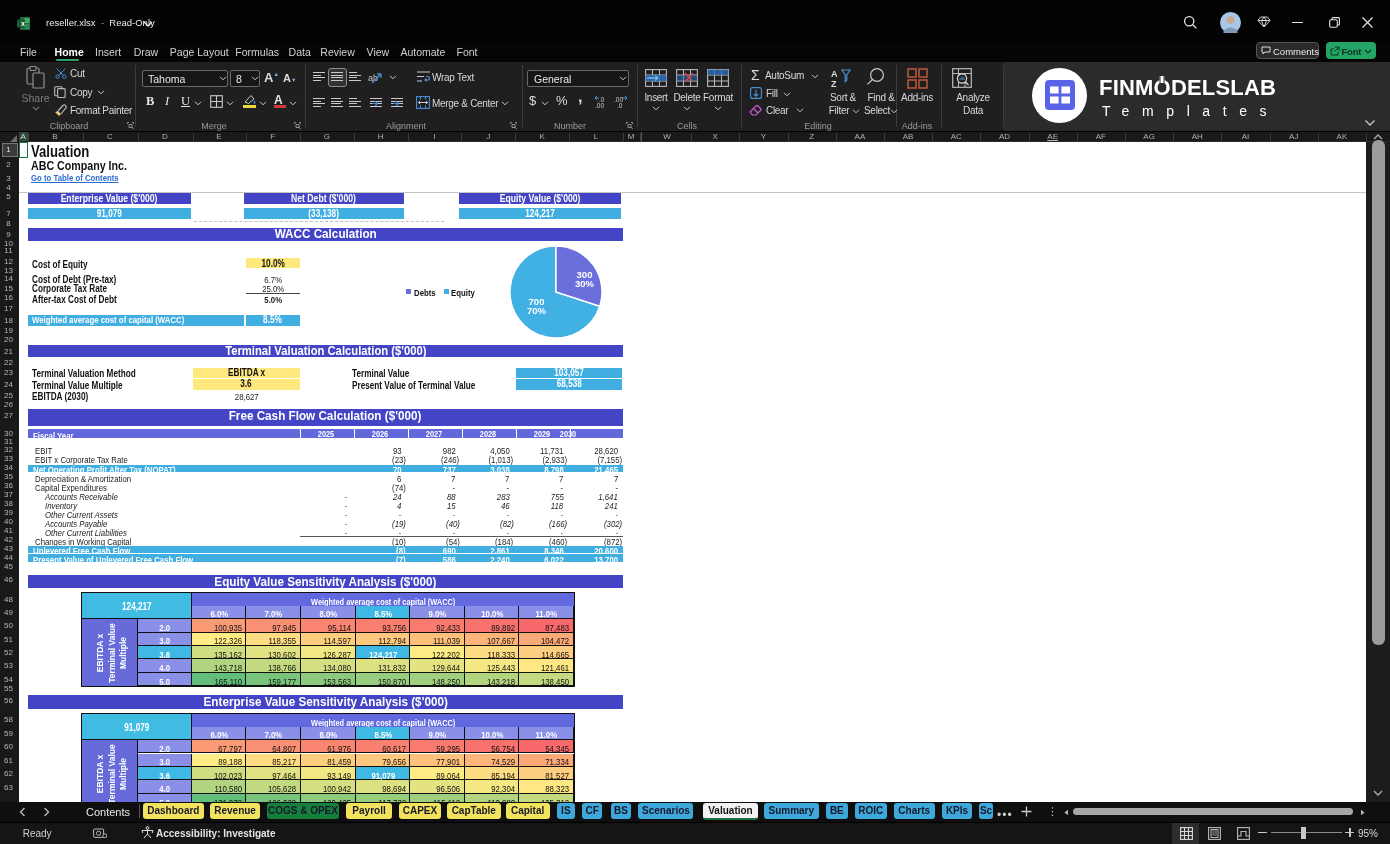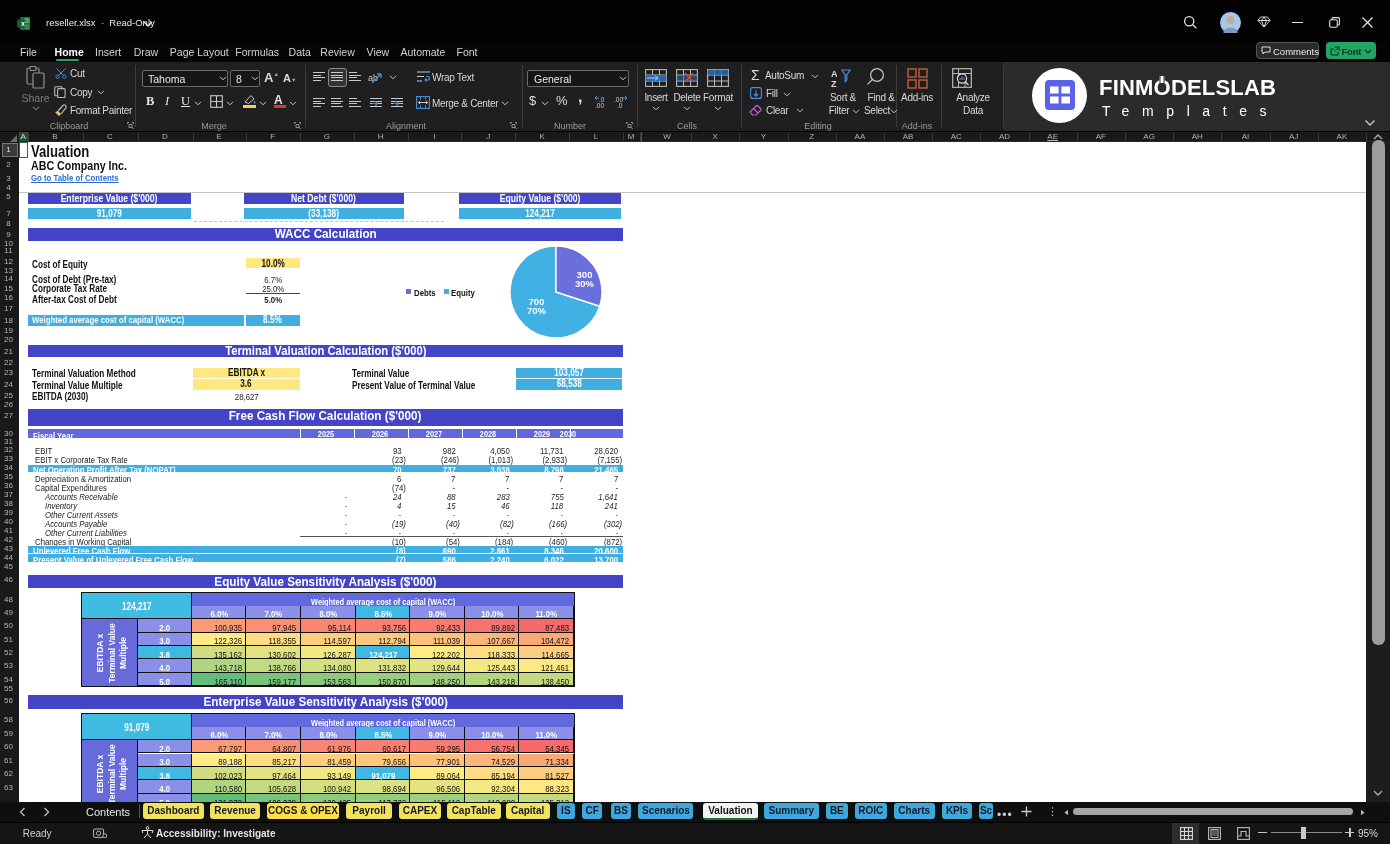--- a/index.html
+++ b/index.html
@@ -654,21 +654,21 @@
       <path d="M6.5 1 L2.5 5 L6.5 9" stroke="#b9b9b9" stroke-width="1.4" fill="none"></path>
     </svg>
 <svg class="ab" style="left:42px;top:807px" width="9" height="10" viewBox="0 0 9 10">
       <path d="M2.5 1 L6.5 5 L2.5 9" stroke="#b9b9b9" stroke-width="1.4" fill="none"></path>
     </svg>
 <div class="ab" style="left:86px;top:805.5px;font-size:11px;color:#e8e8e8;">Contents</div>
 <div class="ab" style="left:139px;top:804px;width:1px;height:14px;background:#555;"></div>
 
 <div class="tab" style="left:142.7px;width:61.30000000000001px;background:#f2e35f;">Dashboard</div>
 <div class="tab" style="left:209.8px;width:50.599999999999966px;background:#f2e35f;">Revenue</div>
-<div class="tab" style="left:266.7px;width:72.5px;background:#fde047;">COGS &amp; OPEX</div>
+<div class="tab" style="left:266.7px;width:72.5px;background:#15803d;">COGS &amp; OPEX</div>
 <div class="tab" style="left:346.3px;width:45.5px;background:#f2e35f;">Payroll</div>
 <div class="tab" style="left:399.3px;width:41.30000000000001px;background:#f2e35f;">CAPEX</div>
 <div class="tab" style="left:446.9px;width:53.80000000000001px;background:#f2e35f;">CapTable</div>
 <div class="tab" style="left:505.7px;width:43.900000000000034px;background:#f2e35f;">Capital</div>
 <div class="tab" style="left:557.1px;width:17.5px;background:#3fa8da;">IS</div>
 <div class="tab" style="left:582.1px;width:20.0px;background:#3fa8da;">CF</div>
 <div class="tab" style="left:610.9px;width:20.0px;background:#3fa8da;">BS</div>
 <div class="tab" style="left:638.4px;width:55.10000000000002px;background:#3fa8da;">Scenarios</div>
 <div class="tab" style="left:763.7px;width:55.19999999999993px;background:#3fa8da;">Summary</div>
 <div class="tab" style="left:825.8px;width:22.100000000000023px;background:#3fa8da;">BE</div>

